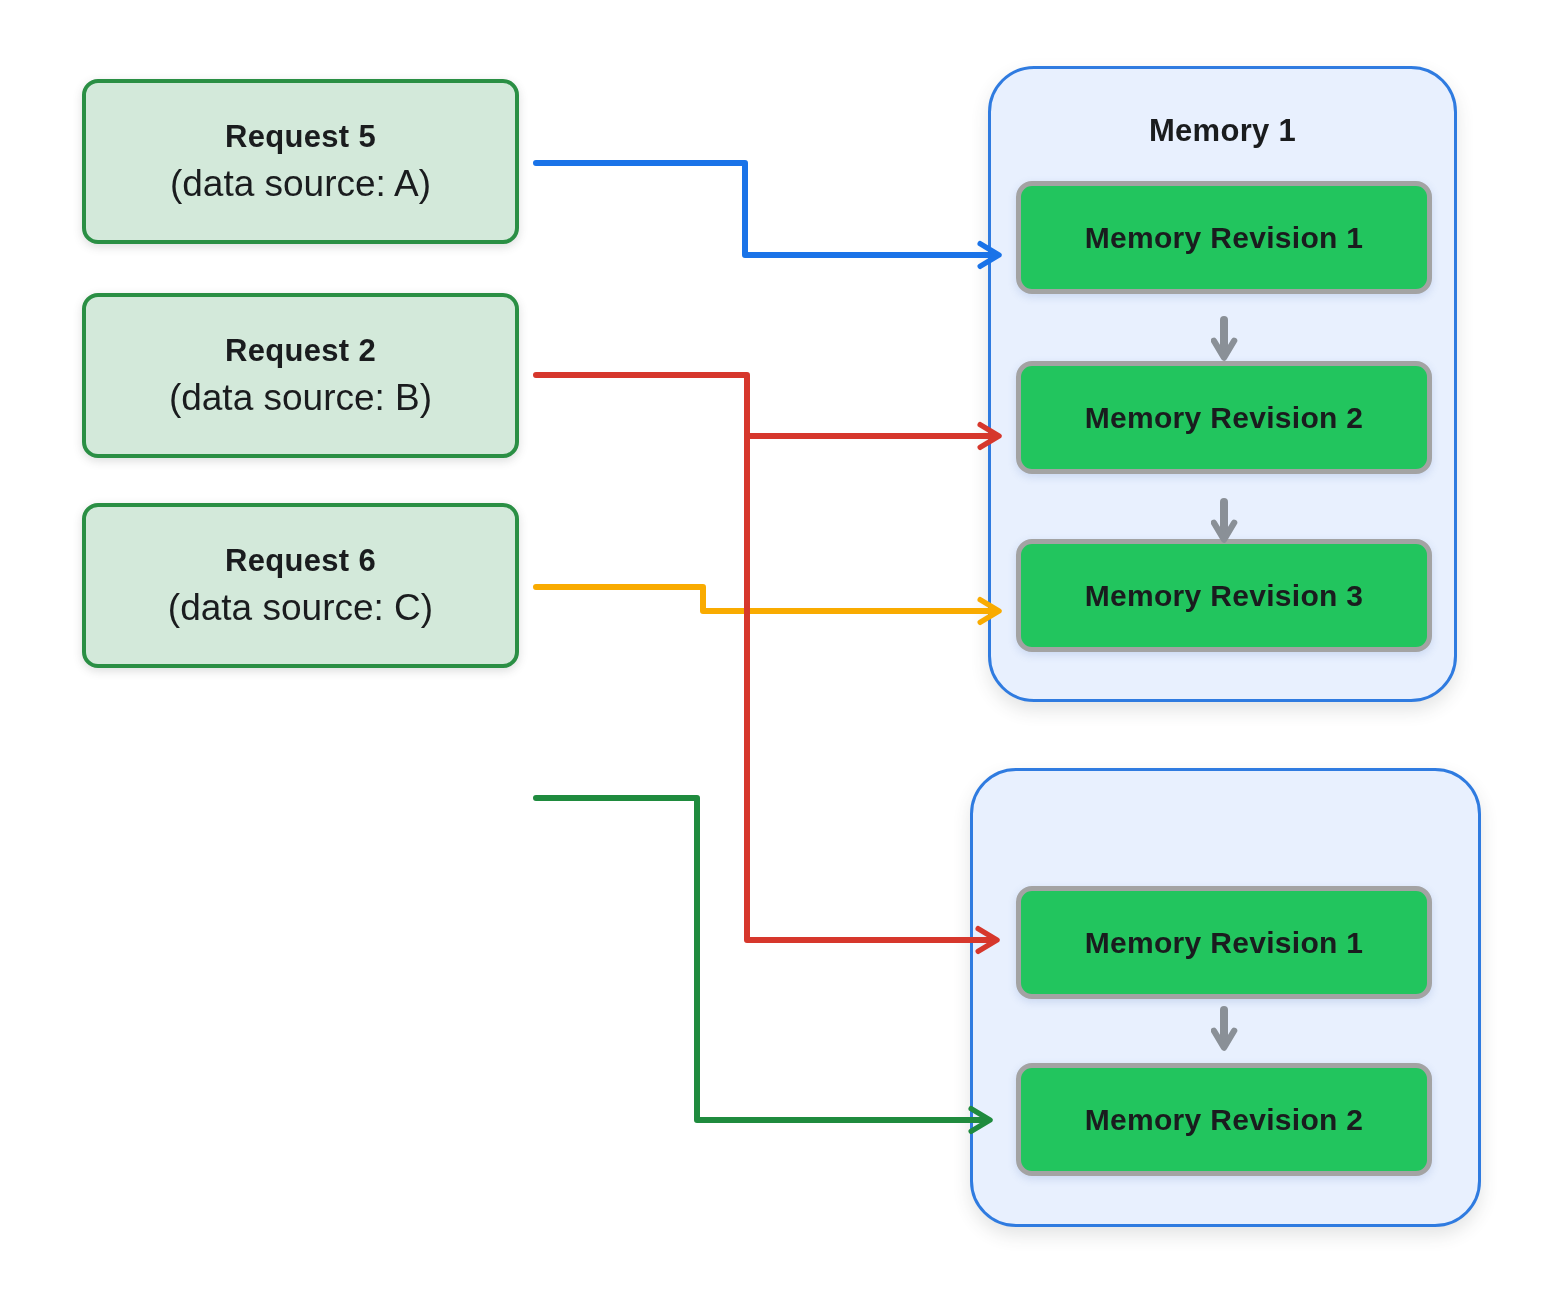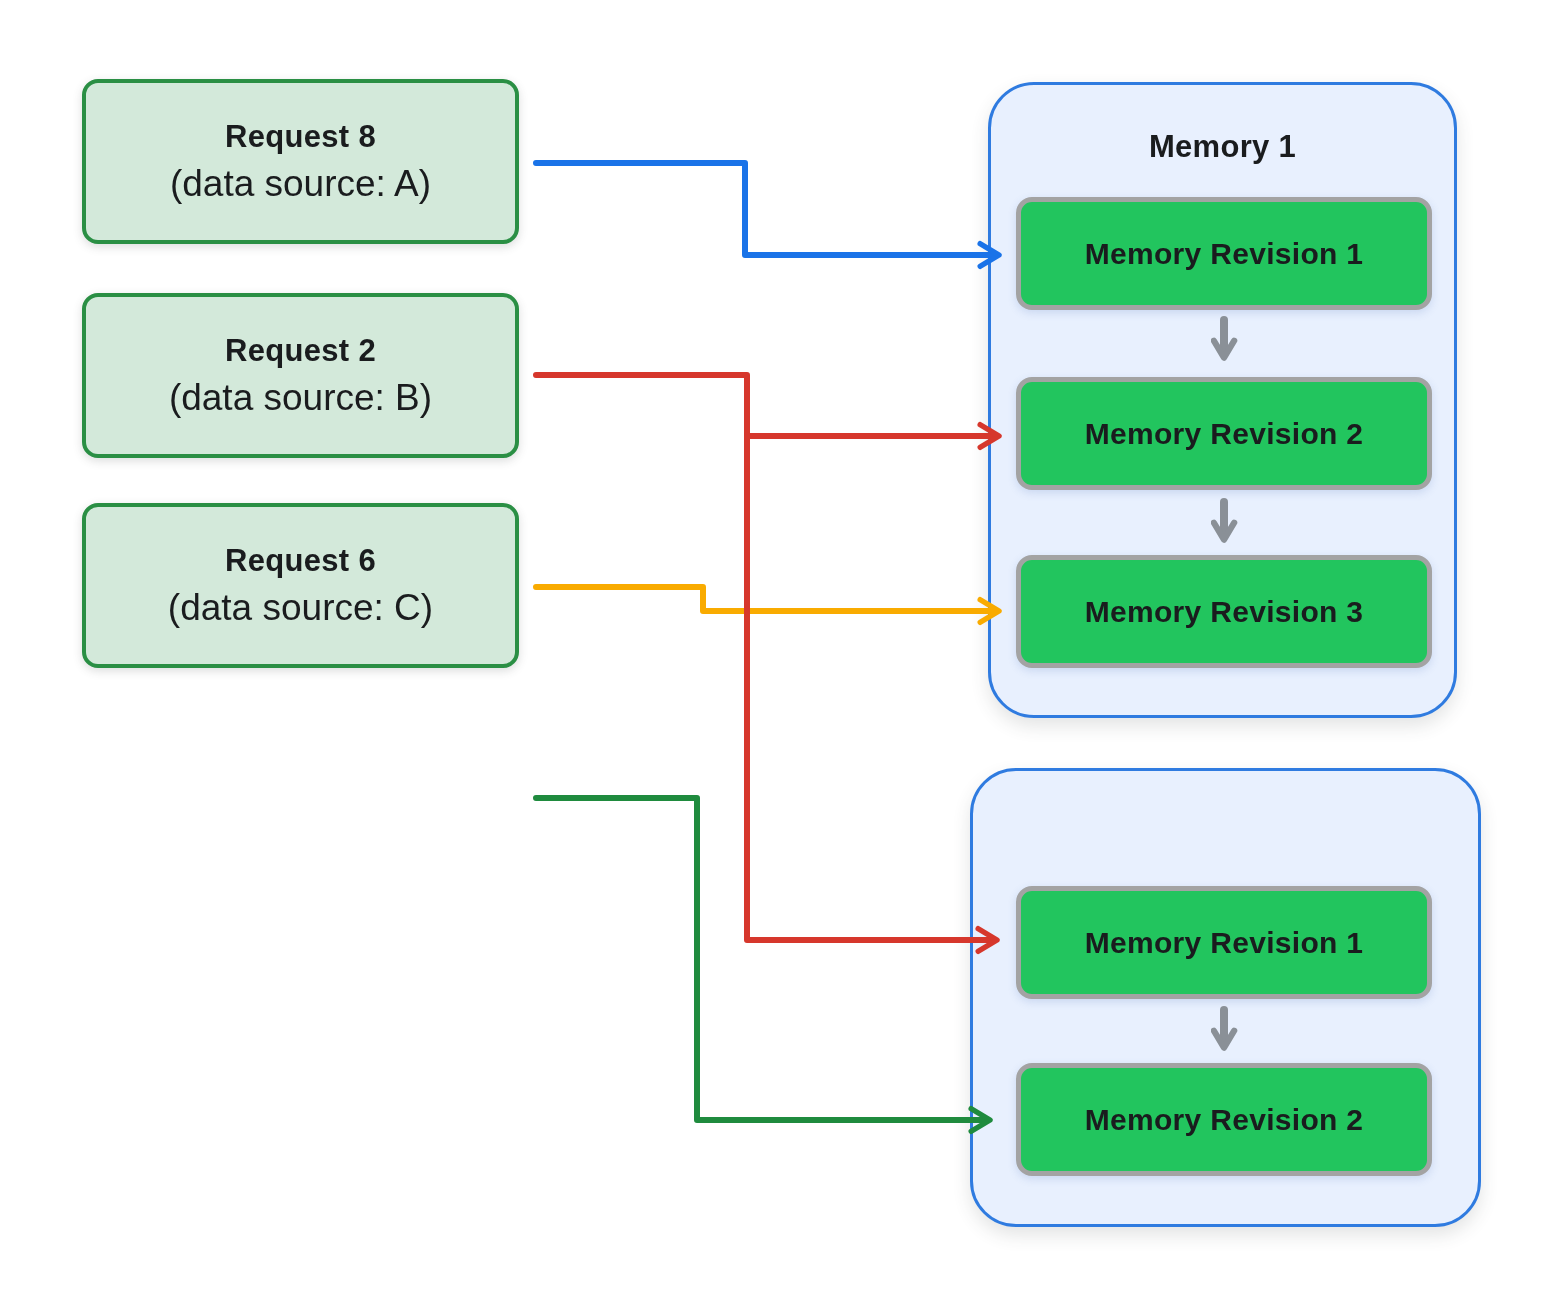--- a/index.html
+++ b/index.html
@@ -20,21 +20,21 @@
     box-shadow:0 3px 10px rgba(60,64,67,.18);
   }
   .req-title{font-size:31px;font-weight:600;color:#1a1c1e;letter-spacing:.3px;}
   .req-sub{font-size:37px;font-weight:400;color:#1a1c1e;}
 
   
   .mem{
     position:absolute;background:#e8f0fe;border:3px solid #2f7be0;border-radius:46px;
     box-shadow:0 8px 18px rgba(60,64,67,.14);
   }
-  .mem1{left:988px;top:82px;width:469px;height:636px;}
+  .mem1{left:988px;top:66px;width:469px;height:636px;}
   .mem2{left:970px;top:768px;width:511px;height:459px;}
   .mem-title{
     position:absolute;left:0;right:0;text-align:center;
     font-size:31px;font-weight:600;color:#1a1c1e;letter-spacing:.3px;
   }
   .mem1 .mem-title{top:44px;}
   .mem2 .mem-title{top:46px;}
 
   
   .rev{
@@ -54,21 +54,21 @@
   .wires path{fill:none;stroke-linecap:round;stroke-linejoin:round;}
   .wire{stroke-width:6;}
   .flow{stroke-width:8;}
 </style>
 </head>
 <body>
 
 <div class="canvas">
 
   <div class="req" style="top:79px">
-    <div class="req-title">Request 8</div>
+    <div class="req-title">Request 5</div>
     <div class="req-sub">(data source: A)</div>
   </div>
   <div class="req" style="top:293px">
     <div class="req-title">Request 2</div>
     <div class="req-sub">(data source: B)</div>
   </div>
   <div class="req" style="top:503px">
     <div class="req-title">Request 6</div>
     <div class="req-sub">(data source: C)</div>
   </div>

